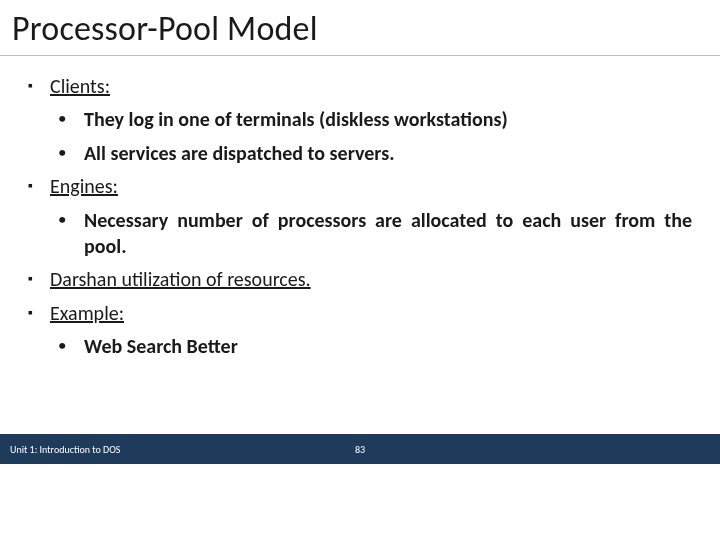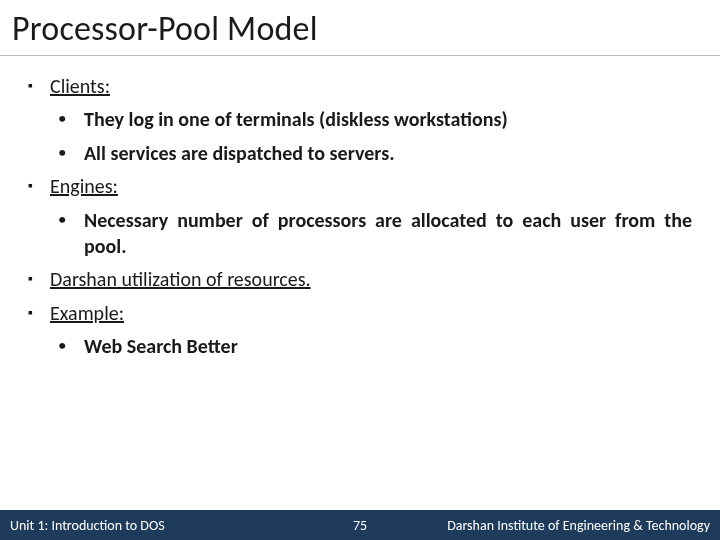--- a/index.html
+++ b/index.html
@@ -8,21 +8,21 @@
     width: 720px;
     height: 540px;
     font-family: Calibri, "Segoe UI", Arial, sans-serif;
     color: #1a1a1a;
     background: #fff;
     overflow: hidden;
     position: relative;
   }
   .slide {
     width: 720px;
-    height: 540px;
+    height: 464px;
     position: relative;
     box-sizing: border-box;
   }
   .title {
     font-size: 34px;
     font-weight: 400;
     padding: 8px 12px 6px 12px;
     border-bottom: 1px solid #bfbfbf;
     letter-spacing: 0.2px;
   }
@@ -65,21 +65,21 @@
   .footer {
     position: absolute;
     bottom: 0;
     left: 0;
     right: 0;
     height: 30px;
     background: #1f3b5b;
     color: #fff;
     display: flex;
     align-items: center;
-    font-size: 14px;
+    font-size: 10px;
     padding: 0 10px;
     box-sizing: border-box;
   }
   .footer-left {
     flex: 0 0 auto;
   }
   .footer-center {
     flex: 0 0 auto;
     position: absolute;
     left: 0;
@@ -139,17 +139,16 @@
 
     <div class="lvl2">
       <span class="bullet">•</span>
       <span class="txt">Web Search Better</span>
     </div>
 
   </div>
 
   <div class="footer">
     <span class="footer-left">Unit 1: Introduction to DOS</span>
-    <span class="footer-center">75</span>
-    <span class="footer-right">Darshan Institute of Engineering &amp; Technology</span>
+    <span class="footer-center">83</span>
   </div>
 
 </div>
 
 </body></html>

